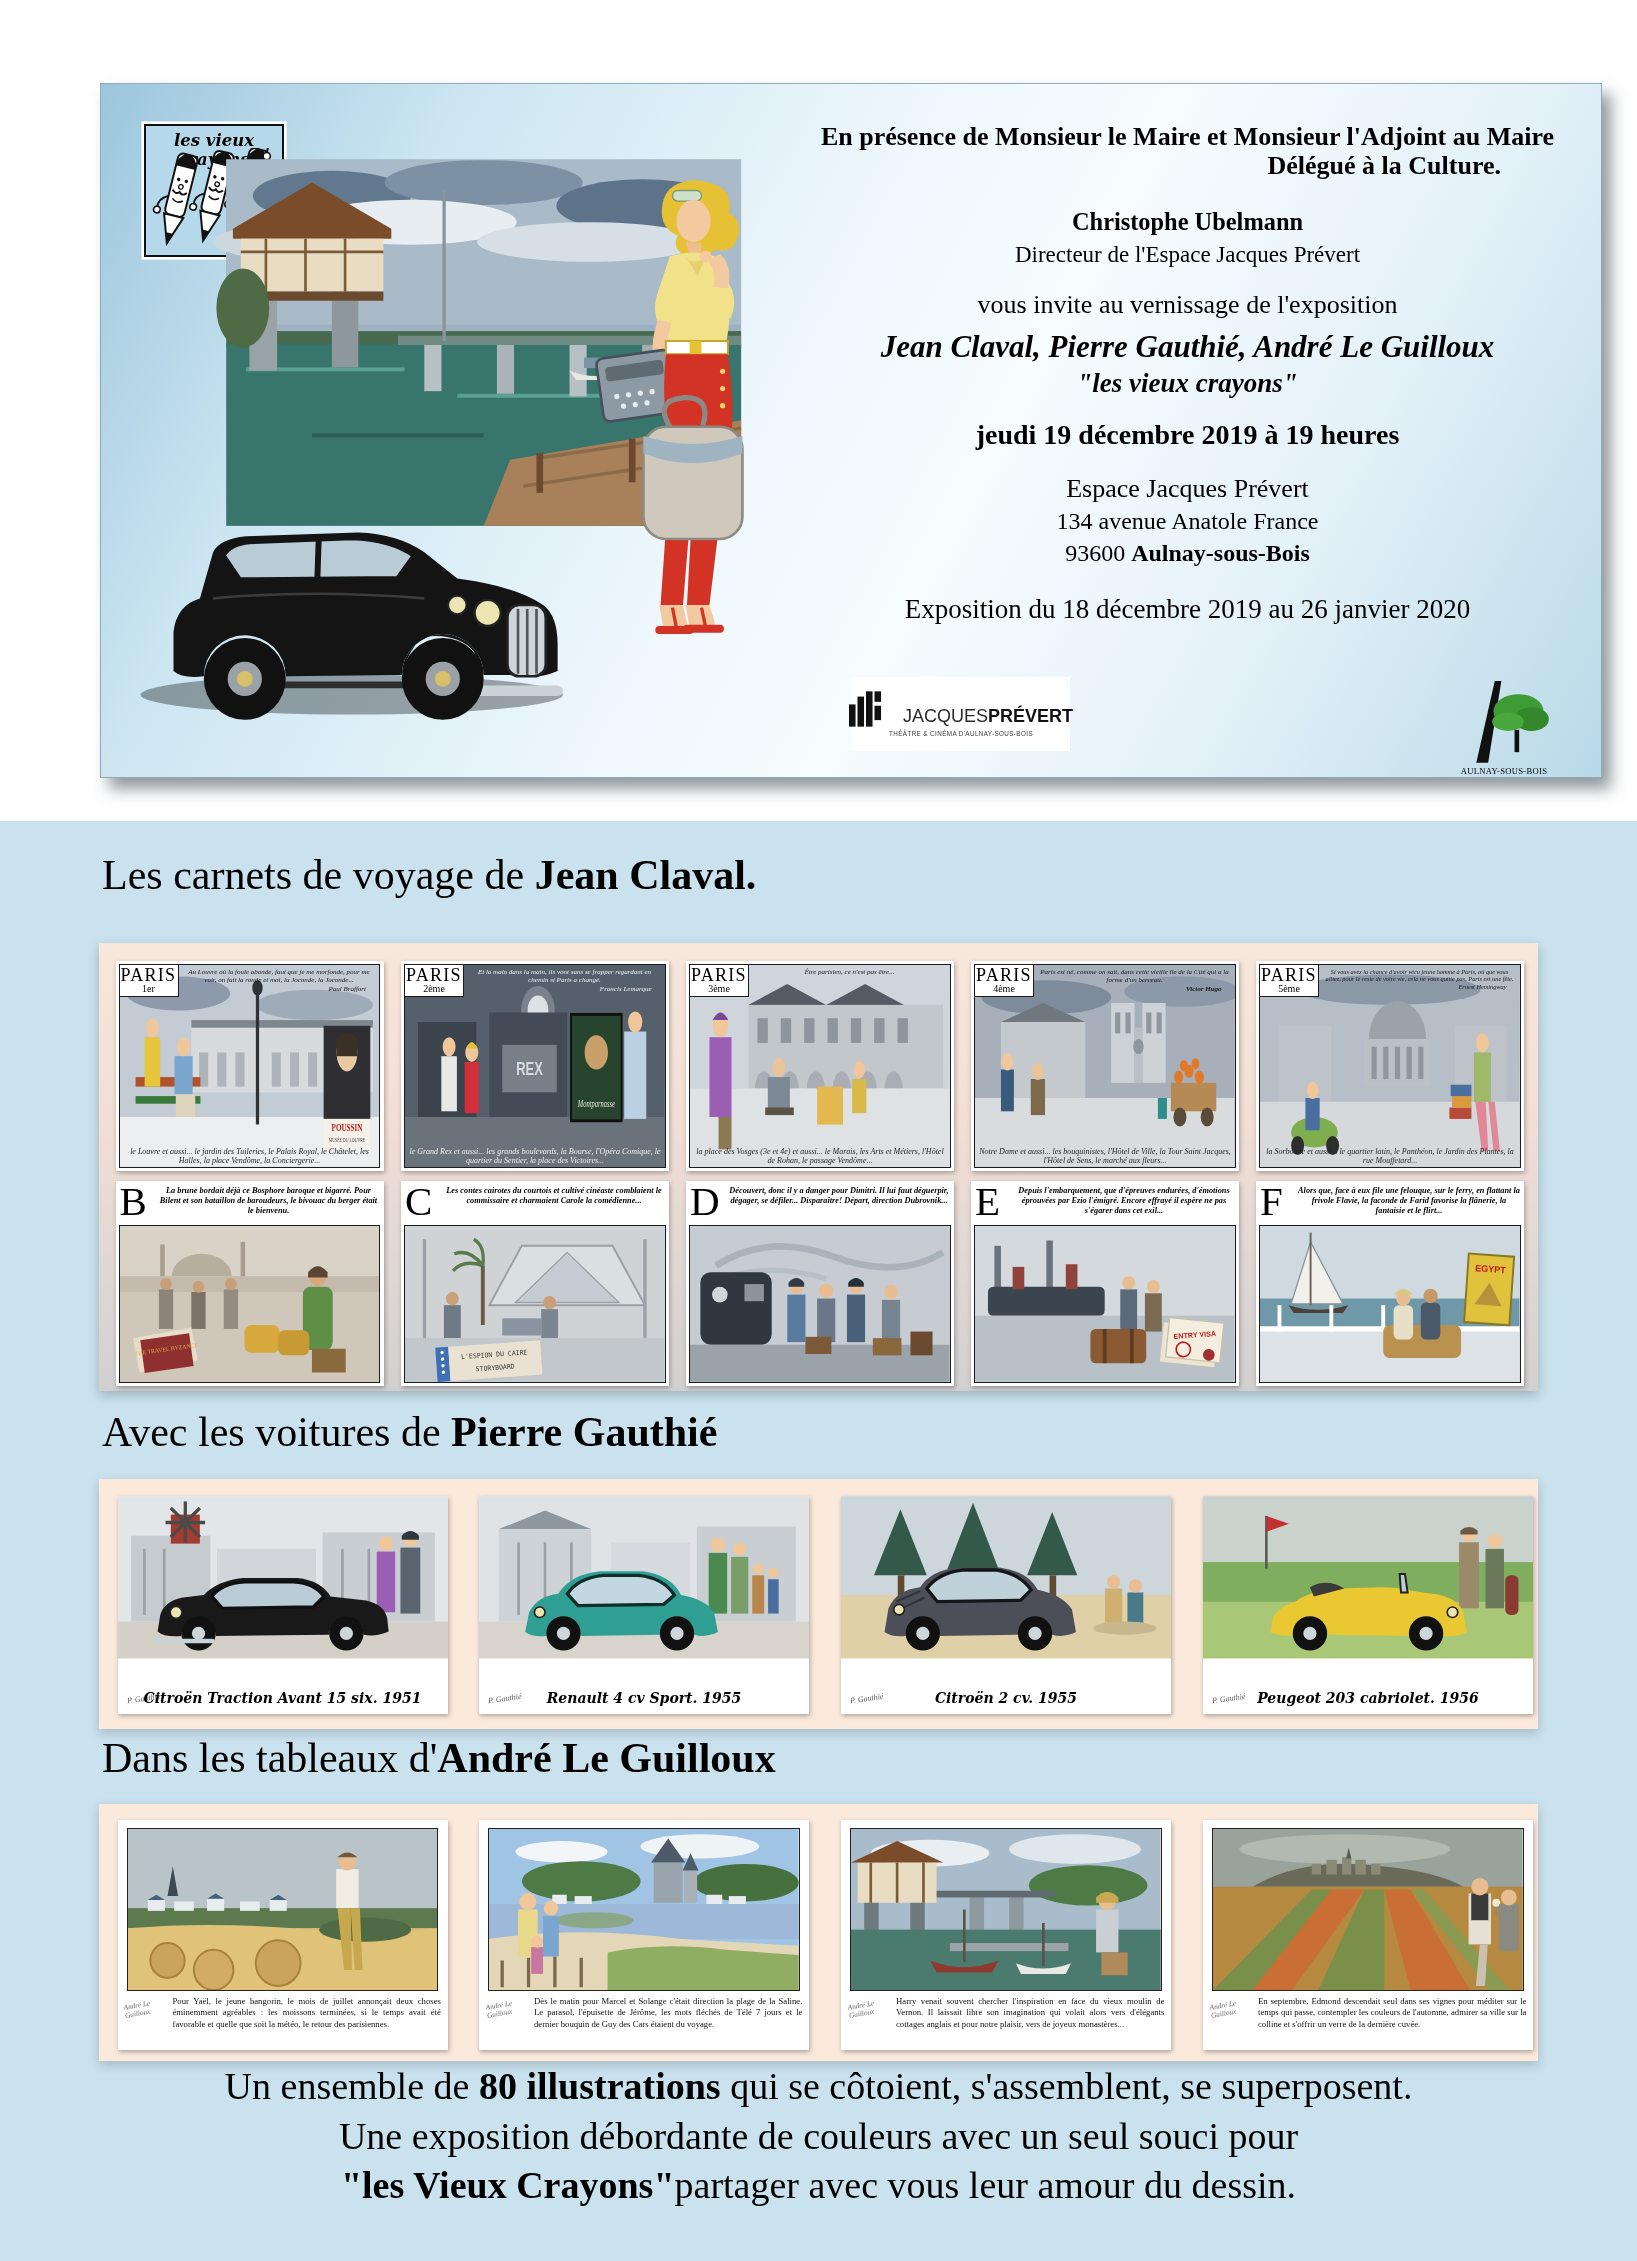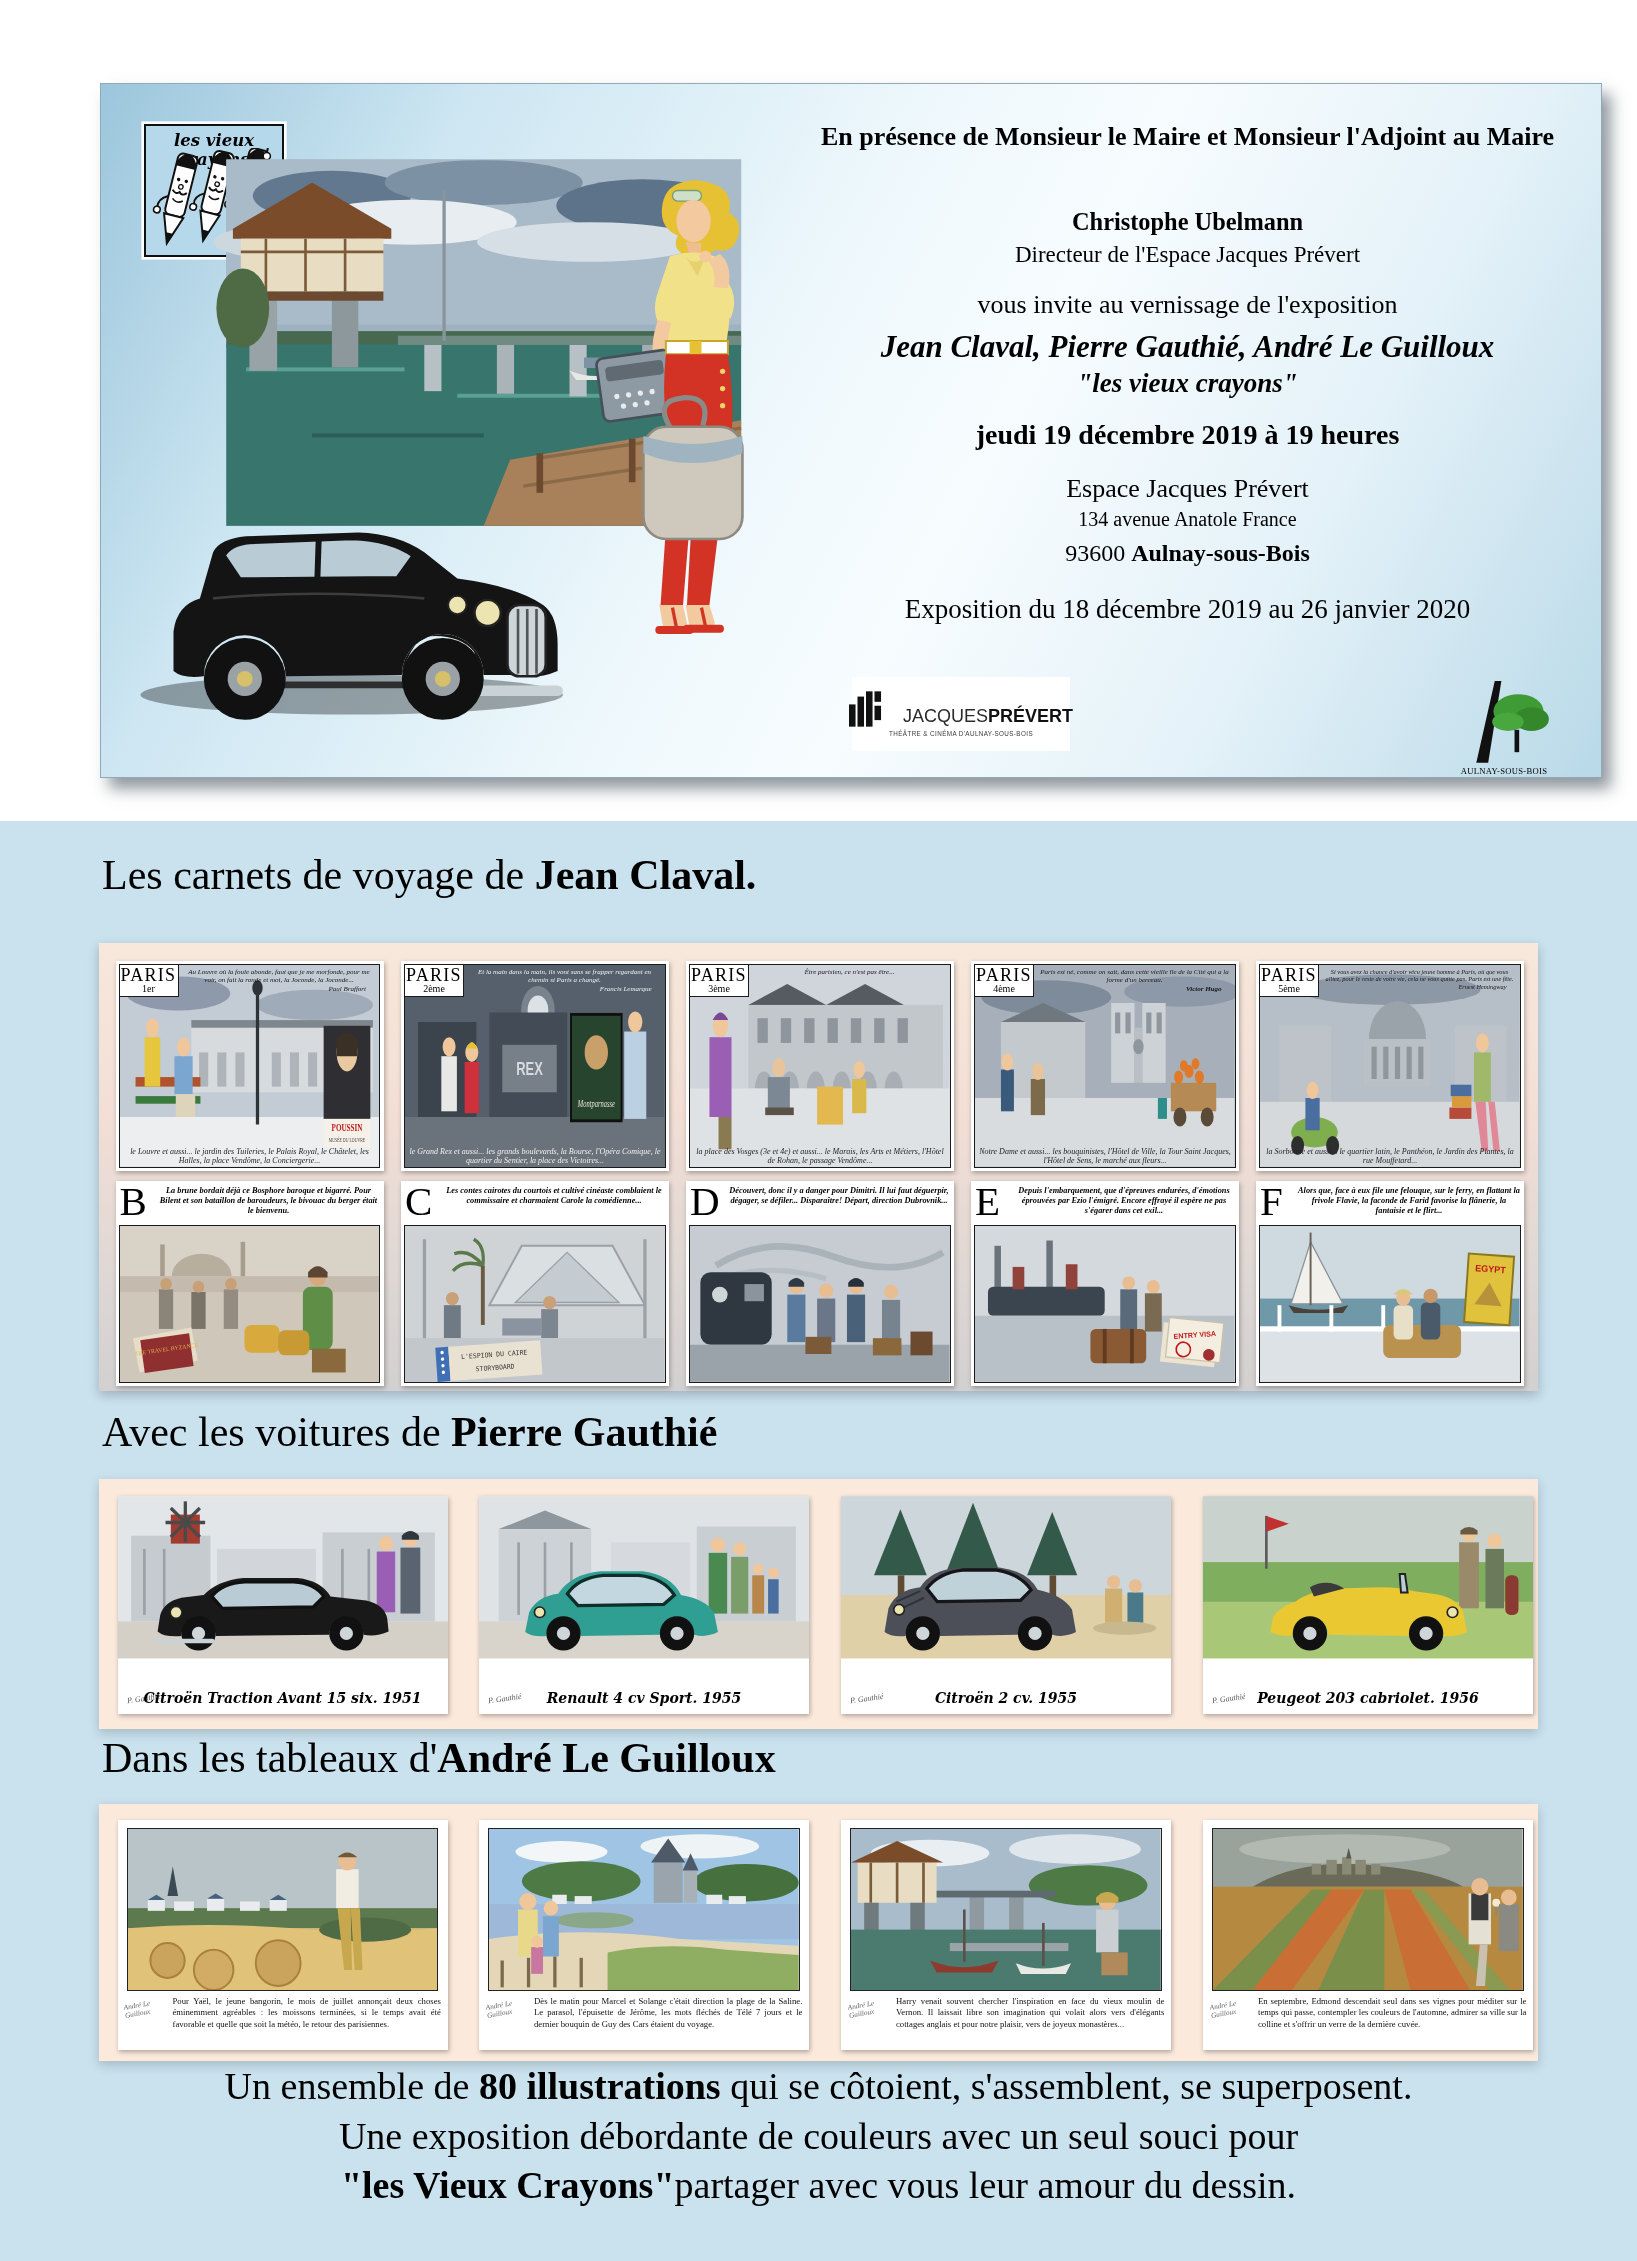--- a/index.html
+++ b/index.html
@@ -212,28 +212,29 @@
         <path d="M826,700 l36,0 l6,28 q-2,12 -16,12 l-20,-6 Z" fill="#f3c99f"></path>
         <path d="M866,700 l36,0 l8,26 q0,14 -16,14 l-22,-6 Z" fill="#f3c99f"></path>
         <rect x="820" y="732" width="58" height="12" rx="6" fill="#d23324"></rect>
         <rect x="862" y="730" width="62" height="12" rx="6" fill="#d23324"></rect>
         <line x1="846" y1="704" x2="852" y2="734" stroke="#d23324" stroke-width="5"></line>
         <line x1="890" y1="704" x2="896" y2="732" stroke="#d23324" stroke-width="5"></line>
       </g>
     </svg>
 
     <div class="card-line b" style="top:38px;font-size:26px;">En présence de Monsieur le Maire et Monsieur l'Adjoint au Maire</div>
+    <div class="card-line b" style="top:67px;font-size:26px;text-align:right;padding-right:86px;box-sizing:border-box;">Délégué à la Culture.</div>
     <div class="card-line b" style="top:124px;font-size:24.4px;">Christophe Ubelmann</div>
     <div class="card-line" style="top:158px;font-size:23px;">Directeur de l'Espace Jacques Prévert</div>
     <div class="card-line" style="top:206px;font-size:26px;">vous invite au vernissage de l'exposition</div>
     <div class="card-line b" style="top:246px;font-size:31px;font-style:italic;">Jean Claval,  Pierre Gauthié,  André Le Guilloux</div>
     <div class="card-line b" style="top:284px;font-size:27px;font-style:italic;">"les vieux crayons"</div>
     <div class="card-line b" style="top:335px;font-size:28px;">jeudi 19 décembre 2019 à 19 heures</div>
     <div class="card-line" style="top:390px;font-size:26px;">Espace Jacques Prévert</div>
-    <div class="card-line" style="top:424px;font-size:20px;">134 avenue Anatole France</div>
+    <div class="card-line" style="top:424px;font-size:24px;">134 avenue Anatole France</div>
     <div class="card-line" style="top:456px;font-size:24px;text-align:center;"><span>93600 </span><span class="b">Aulnay-sous-Bois</span></div>
     <div class="card-line" style="top:510px;font-size:27px;">Exposition du 18 décembre 2019 au 26 janvier 2020</div>
 
     <div class="prevert-box">
       <div class="prevert-row">
         <svg width="34" height="36" viewBox="0 0 52 54">
           <rect x="0" y="20" width="10" height="34" fill="#111"></rect>
           <rect x="13" y="8" width="10" height="46" fill="#111"></rect>
           <rect x="26" y="0" width="10" height="54" fill="#111"></rect>
           <rect x="39" y="0" width="10" height="16" fill="#111"></rect>

